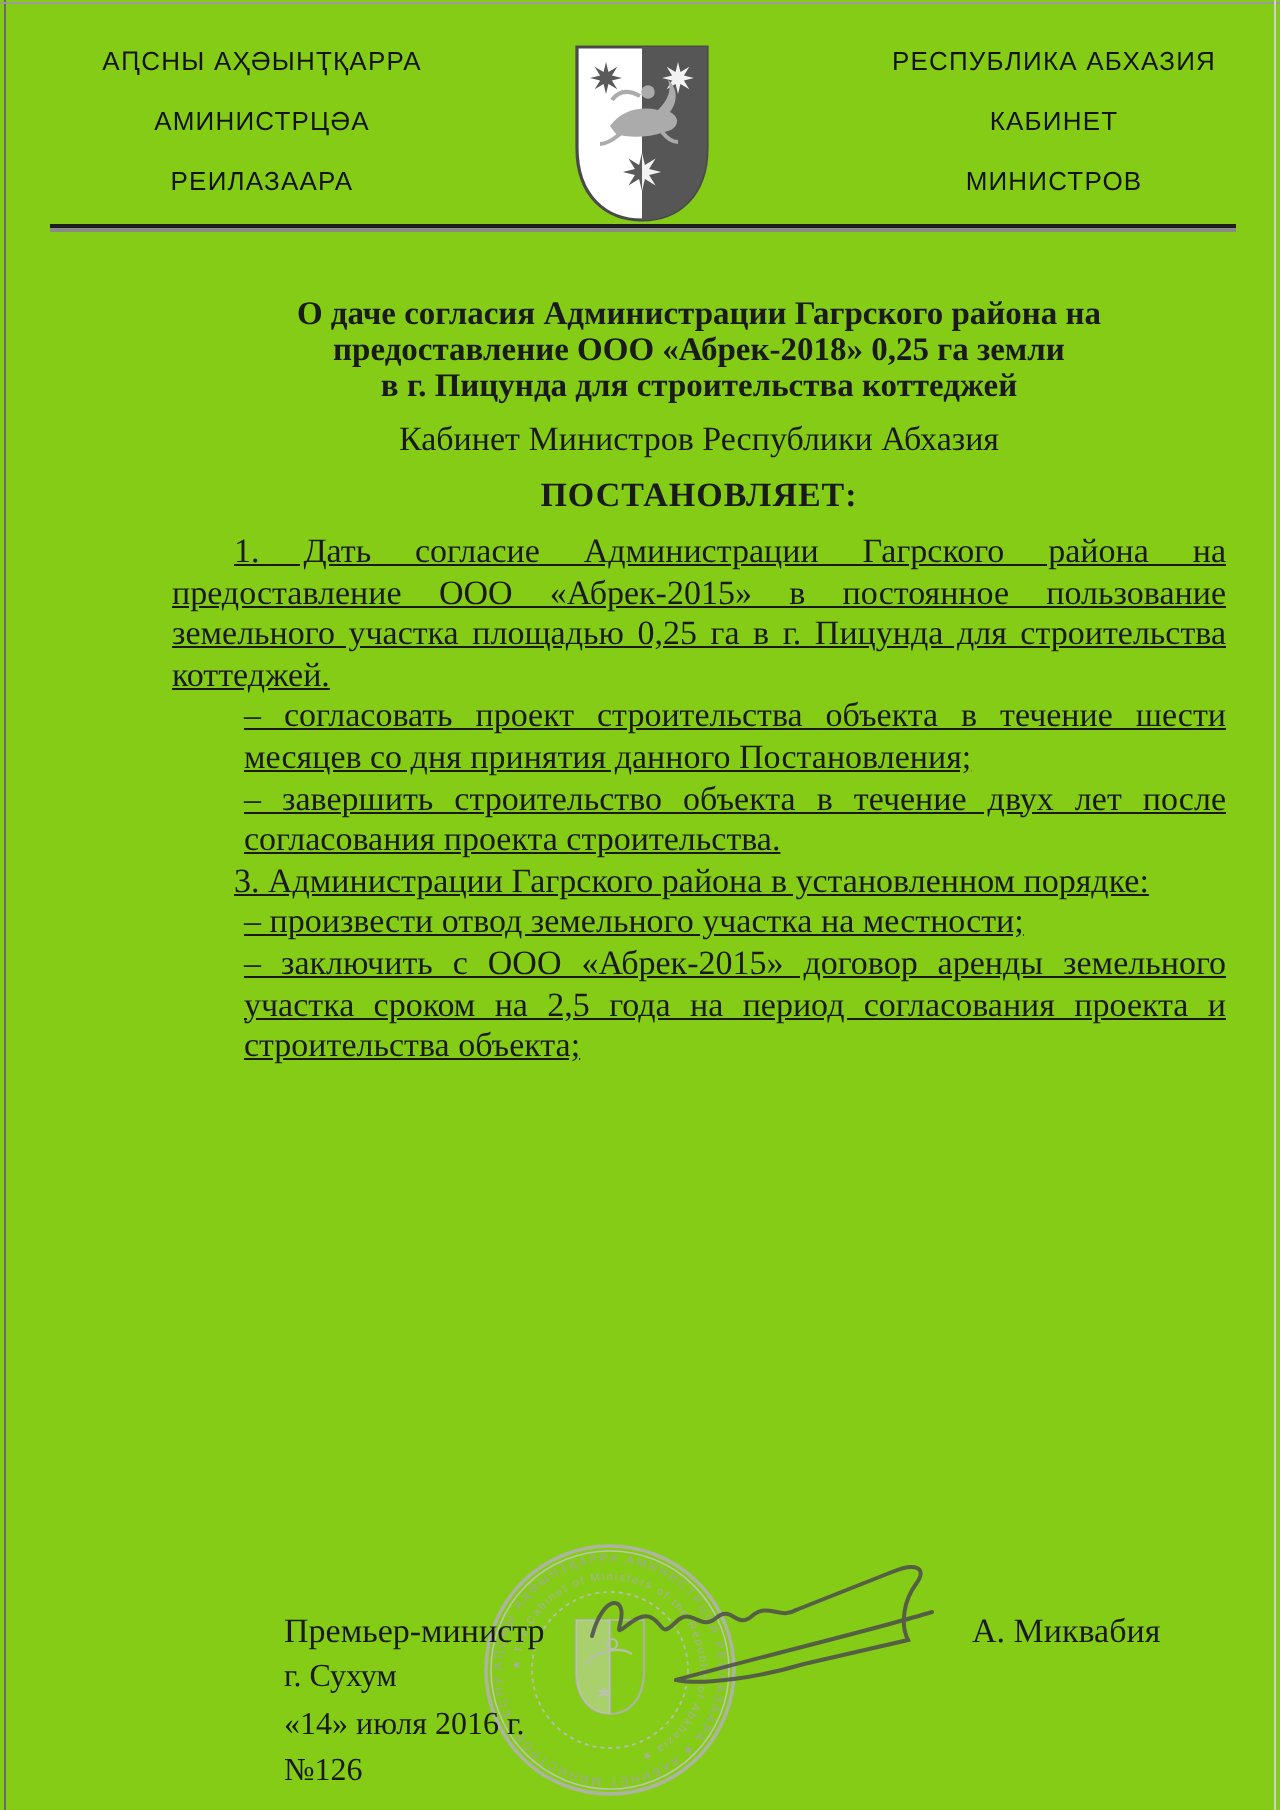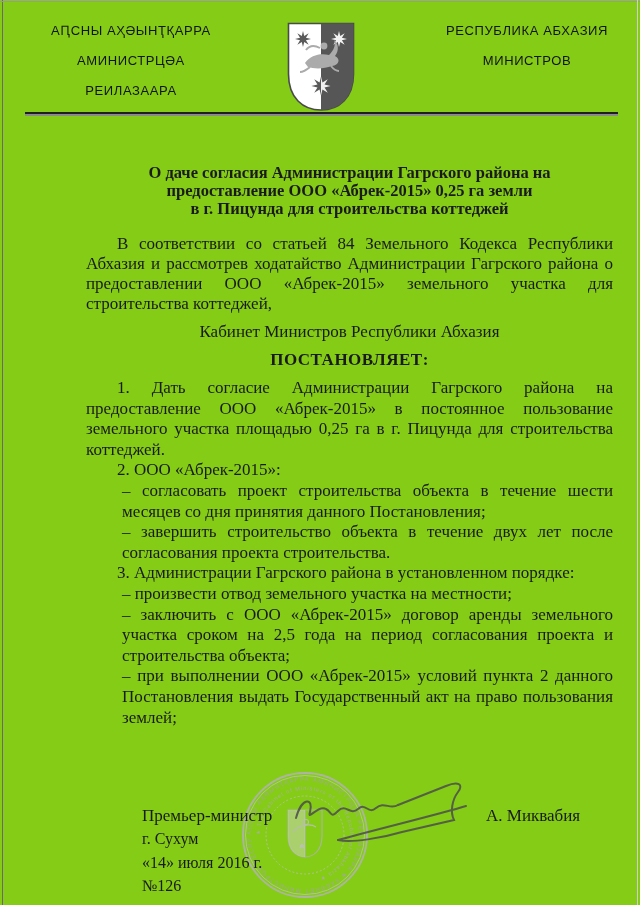--- a/index.html
+++ b/index.html
@@ -21,26 +21,26 @@
   .lh-right{left:418px;width:218px;top:2px;}
   .lh-col div{margin-bottom:16px;line-height:14px;}
   .emblem{position:absolute;left:287px;top:0px;}
   .rule{position:absolute;left:25px;top:112px;width:593px;height:4px;
         background:linear-gradient(#1f1f1f 0 55%, #8a8a8a 55% 100%);}
 
   
   .content{position:absolute;left:86px;top:148px;width:527px;}
   .doc-title{font-size:18px;font-weight:bold;text-align:center;letter-spacing:1.5px;
              line-height:20px;margin:0 0 14px 0;}
-  .doc-subtitle{font-size:16.5px;font-weight:bold;text-align:center;line-height:18px;margin:16px;}
+  .doc-subtitle{font-size:16.5px;font-weight:bold;text-align:center;line-height:18px;margin:0;}
   .intro{font-size:17px;line-height:20px;text-align:justify;text-indent:31px;margin:10px 0 0 0;}
   .authority{font-size:17px;font-weight:normal;text-align:center;line-height:20px;margin:8px 0 0 0;}
   .resolves{font-size:17px;font-weight:bold;text-align:center;letter-spacing:.5px;
             line-height:20px;margin:8px 0 0 0;}
-  .items{margin-top:8px;}
+  .items{margin-top:8px;text-decoration:underline;}
   .items p{font-size:17px;line-height:20.6px;margin:0;text-align:justify;}
   .para{text-indent:31px;}
   .dash{margin-left:36px !important;}
 
   
   .seal{position:absolute;left:240px;top:770px;opacity:.9;}
   .autograph{position:absolute;left:282px;top:772px;}
   .sig-post{position:absolute;left:142px;top:806px;font-size:17px;font-weight:normal;}
   .sig-name{position:absolute;left:486px;top:806px;font-size:17px;font-weight:normal;}
   .f-city{position:absolute;left:142px;top:830px;font-size:16px;}
@@ -87,20 +87,21 @@
           <path d="M18,41 C24,33 33,31 42,33 C47,28 49,23 47,18 C52,22 52,29 48,34 C54,37 52,43 45,44 C37,47 27,47 21,45 Z" fill="#ababab"></path>
           <circle cx="37" cy="24" r="3.4" fill="#ababab"></circle>
           <path d="M33,26 q-9,-5 -14,2" stroke="#ababab" stroke-width="2" fill="none"></path>
           <path d="M23,45 q-6,5 -10,5 M44,44 q4,5 8,5" stroke="#ababab" stroke-width="2" fill="none"></path>
         </g>
       </svg>
     </div>
 
     <div class="lh-col lh-right">
       <div>РЕСПУБЛИКА АБХАЗИЯ</div>
+      <div>КАБИНЕТ</div>
       <div>МИНИСТРОВ</div>
     </div>
   </div>
 
   <div class="rule"></div>
 
   <div class="seal">
     <svg width="130" height="130" viewBox="0 0 130 130">
       <defs>
         <path id="ringOuter" d="M65,65 m-54,0 a54,54 0 1,1 108,0 a54,54 0 1,1 -108,0"></path>
@@ -133,36 +134,33 @@
         <path d="M14,46 C20,24 32,26 28,40 C25,50 36,32 44,37 C50,40 48,47 56,39 C64,31 68,44 76,37 C84,30 86,43 94,36 C102,29 108,38 116,33"></path>
         <path d="M116,33 L164,14 C176,9 182,12 176,20 C170,28 168,40 172,48 L120,60 C100,66 70,71 56,68"></path>
         <path d="M56,68 C100,56 158,42 184,34"></path>
       </g>
     </svg>
   </div>
 
   <div class="content">
     <div class="doc-subtitle">
       <div>О даче согласия Администрации Гагрского района на</div>
-      <div>предоставление ООО «Абрек-2015» 0,25 га земли</div>
+      <div>предоставление ООО «Абрек-2018» 0,25 га земли</div>
       <div>в г. Пицунда для строительства коттеджей</div>
     </div>
-    <p class="intro">В соответствии со статьей 84 Земельного Кодекса Республики Абхазия и рассмотрев ходатайство Администрации Гагрского района о предоставлении ООО «Абрек-2015» земельного участка для строительства коттеджей,</p>
     <p class="authority">Кабинет Министров Республики Абхазия</p>
     <p class="resolves">ПОСТАНОВЛЯЕТ:</p>
 
     <div class="items">
       <p class="para">1. Дать согласие Администрации Гагрского района на предоставление ООО «Абрек-2015» в постоянное пользование земельного участка площадью 0,25 га в г. Пицунда для строительства коттеджей.</p>
-      <p class="para">2. ООО «Абрек-2015»:</p>
       <p class="dash">– согласовать проект строительства объекта в течение шести месяцев со дня принятия данного Постановления;</p>
       <p class="dash">– завершить строительство объекта в течение двух лет после согласования проекта строительства.</p>
       <p class="para">3. Администрации Гагрского района в установленном порядке:</p>
       <p class="dash">– произвести отвод земельного участка на местности;</p>
       <p class="dash">– заключить с ООО «Абрек-2015» договор аренды земельного участка сроком на 2,5 года на период согласования проекта и строительства объекта;</p>
-      <p class="dash">– при выполнении ООО «Абрек-2015» условий пункта 2 данного Постановления выдать Государственный акт на право пользования землей;</p>
     </div>
   </div>
 
   <div class="sig-post">Премьер-министр</div>
   <div class="sig-name">А. Миквабия</div>
   <div class="f-city">г. Сухум</div>
   <div class="f-date">«14» июля 2016 г.</div>
   <div class="f-number">№126</div>
 </div>
 

